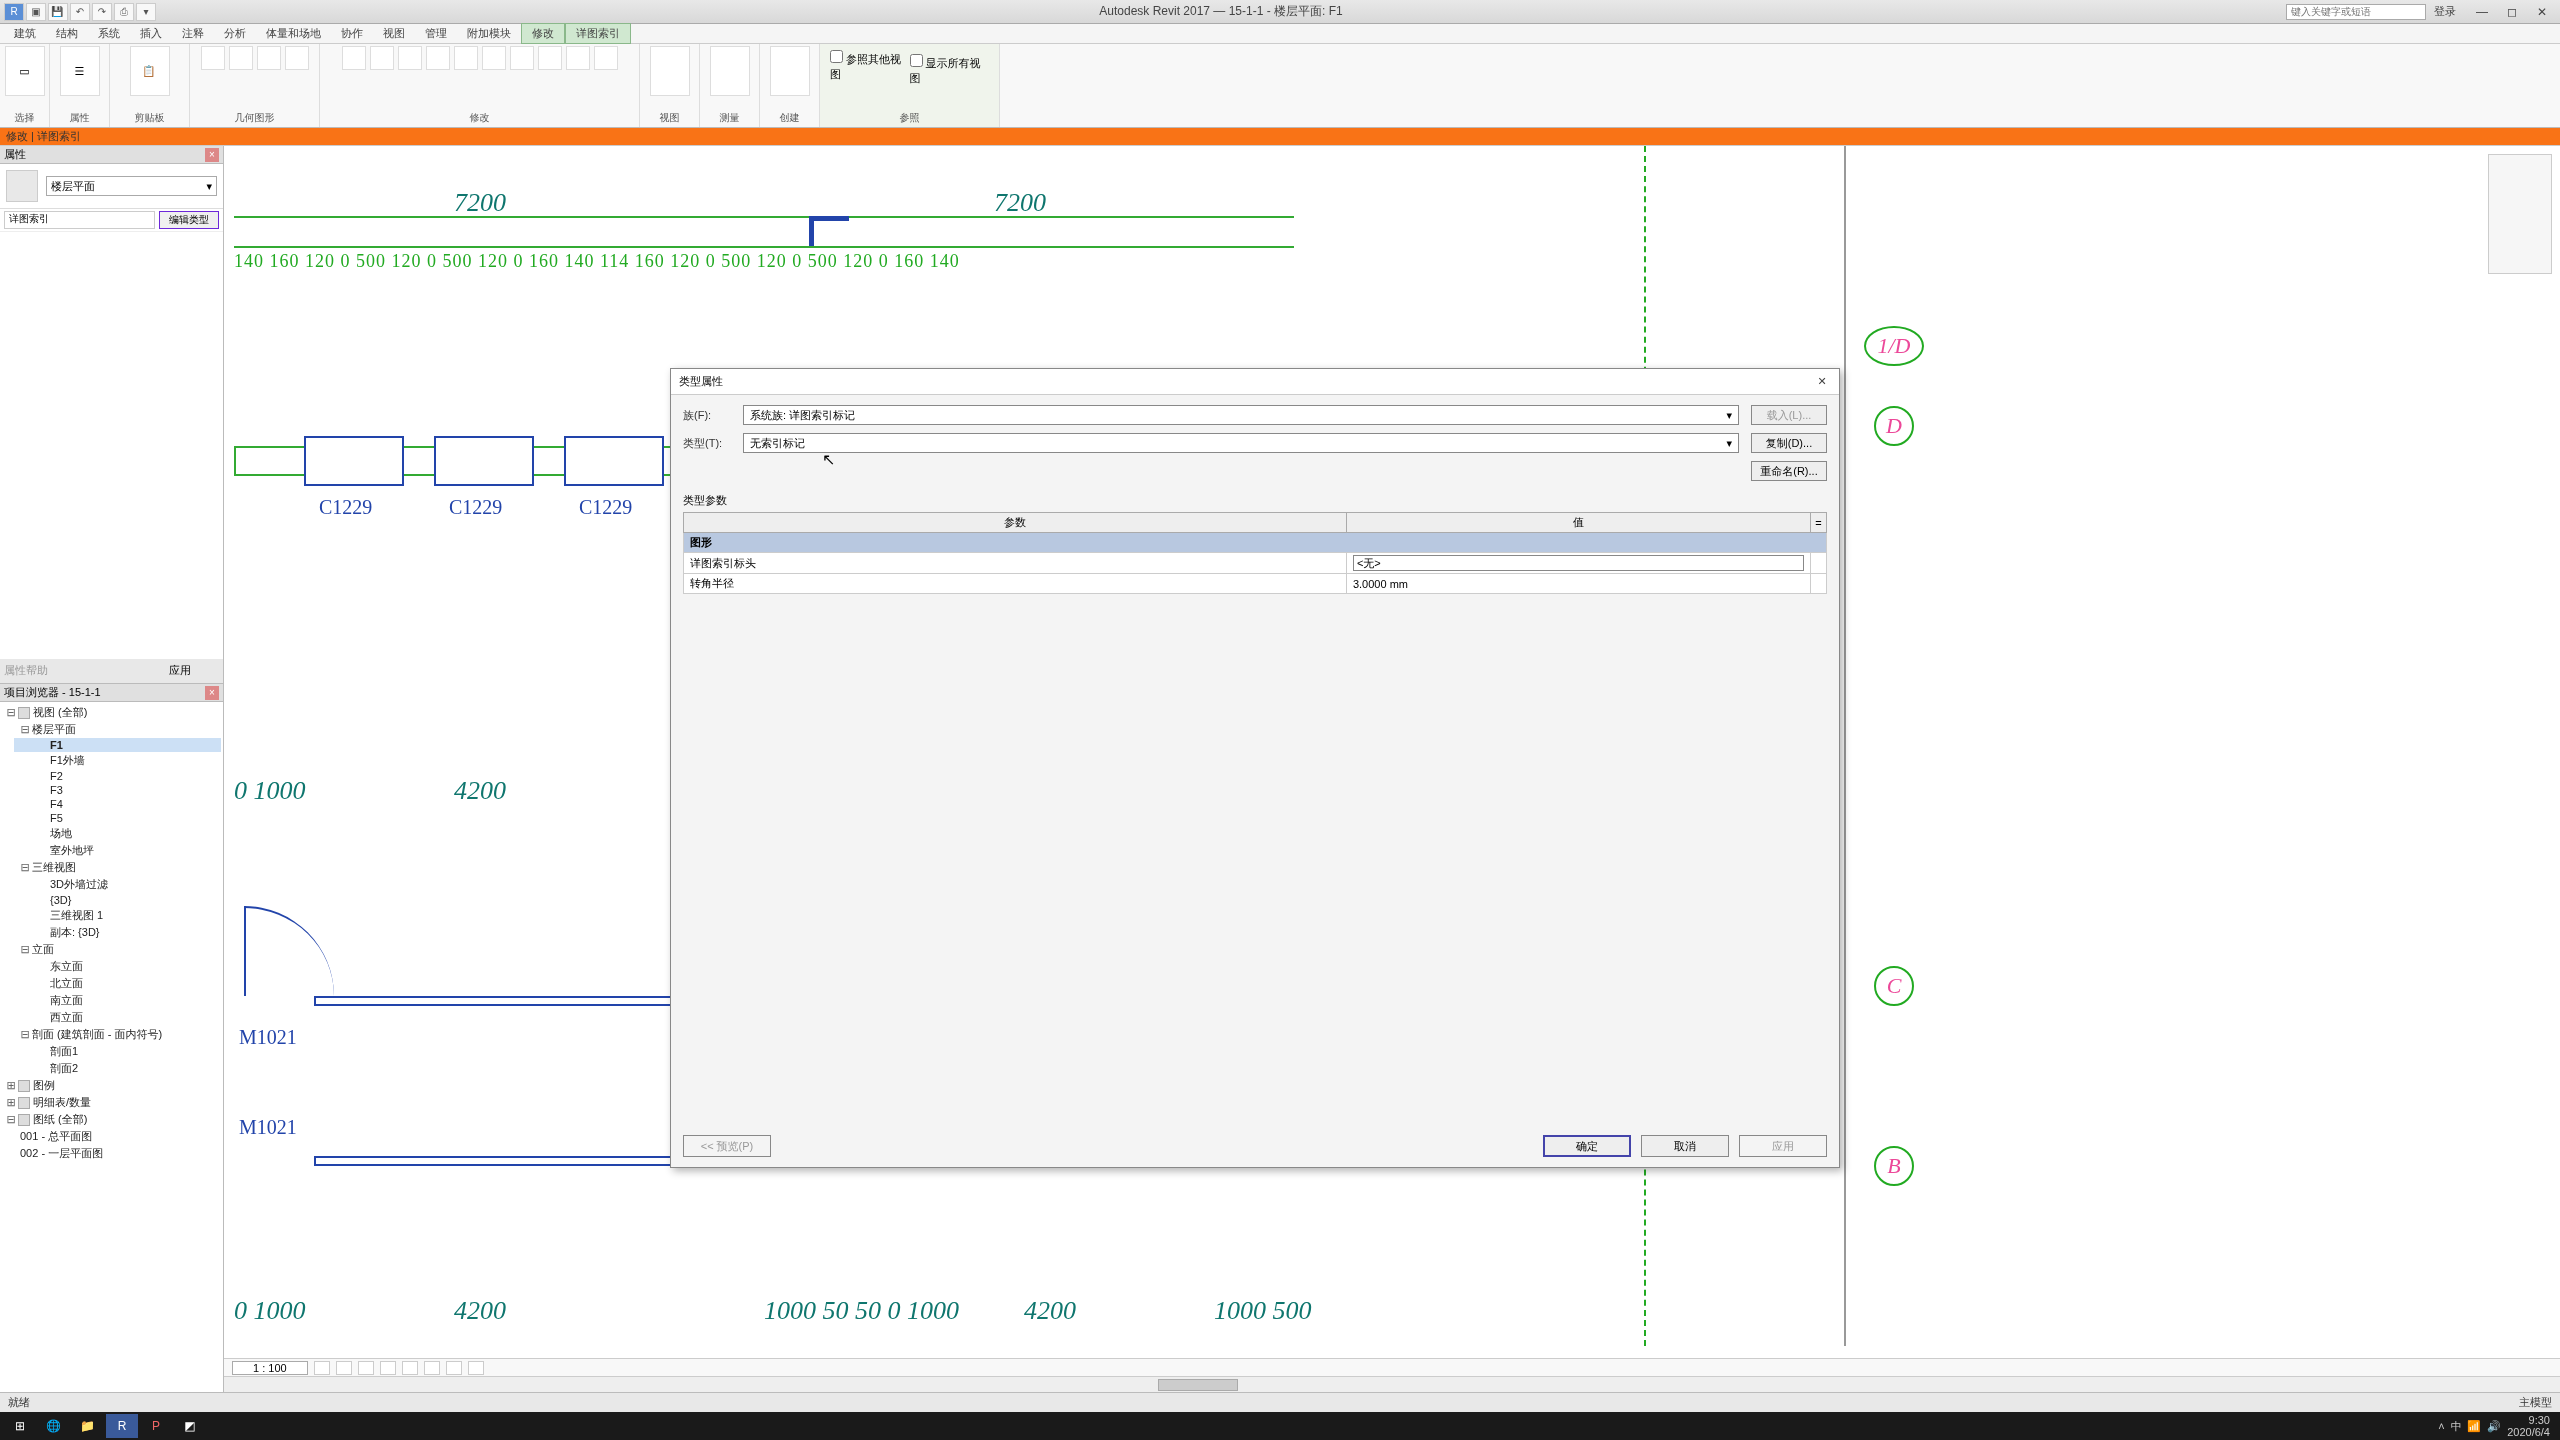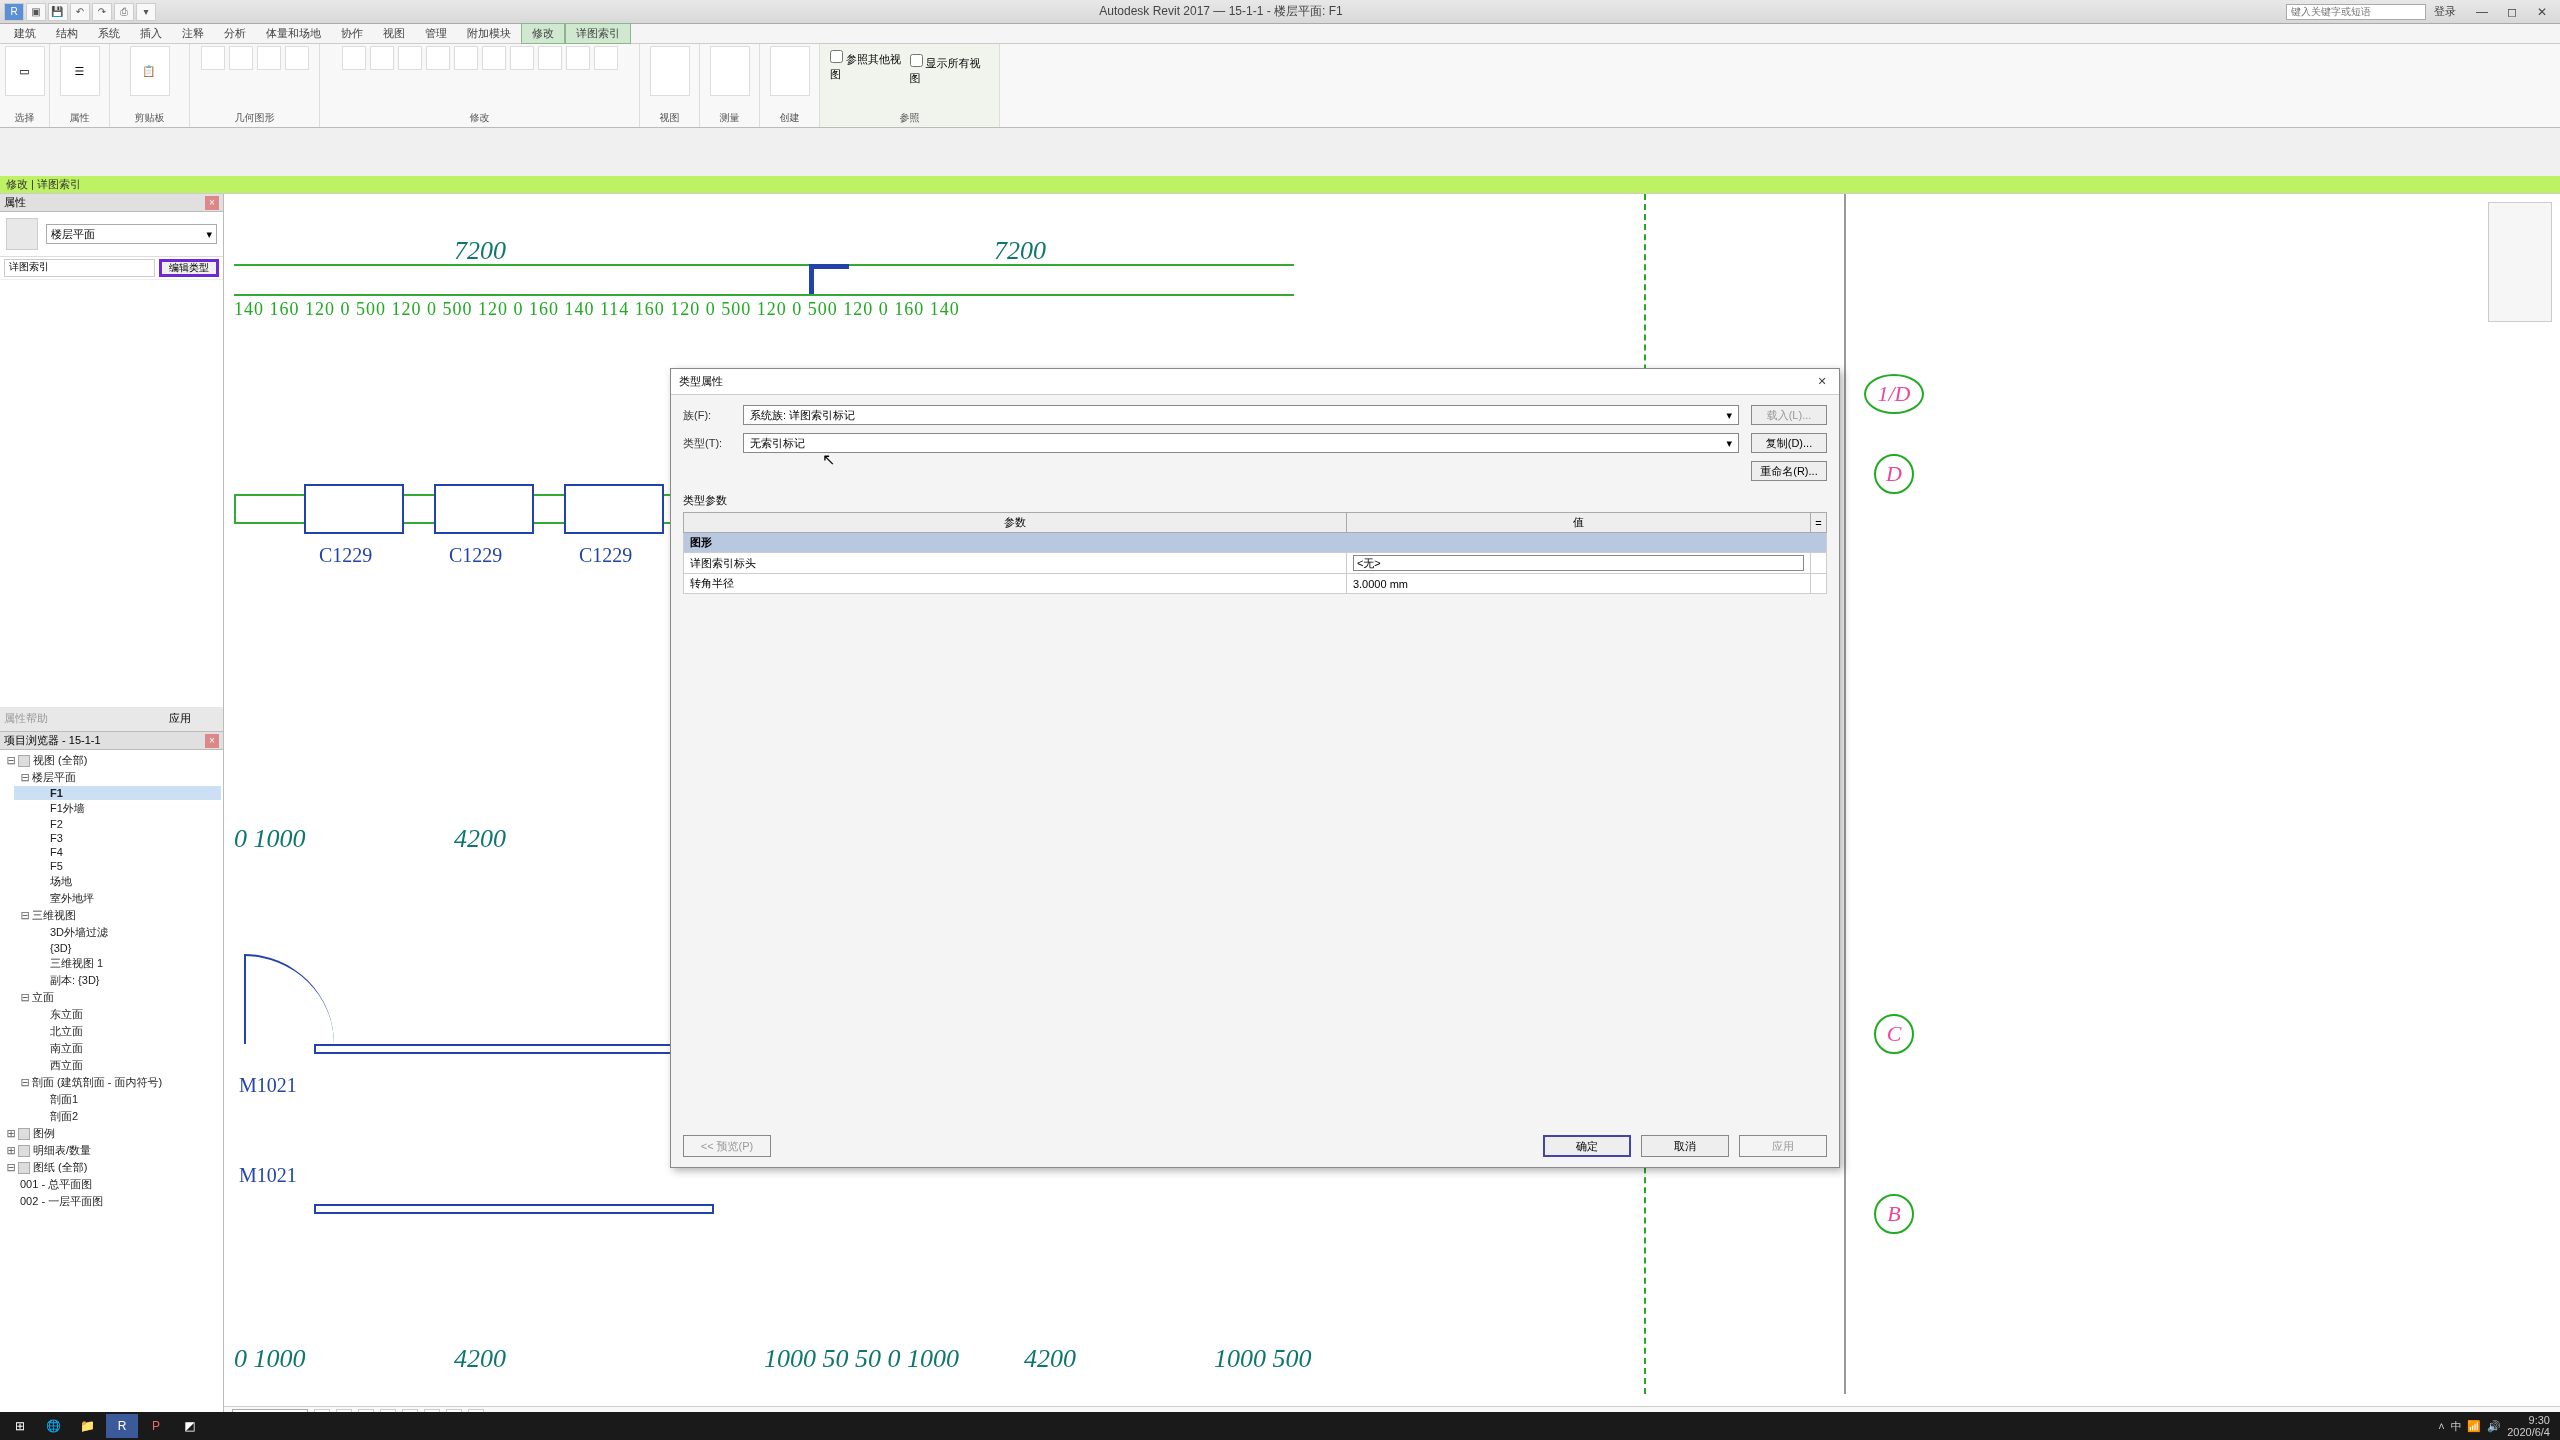--- a/index.html
+++ b/index.html
@@ -21,34 +21,34 @@
 
 
 .ribbon { height: 84px; background: #f8f8f8; border-bottom: 1px solid #bbb; display: flex; }
 .ribbon-group { border-right: 1px solid #ddd; padding: 2px 6px; display: flex; flex-direction: column; justify-content: space-between; align-items: center; }
 .ribbon-group .tools { display: flex; gap: 4px; flex-wrap: wrap; }
 .ribbon-btn { width: 24px; height: 24px; background: #fff; border: 1px solid #ddd; display: inline-flex; align-items: center; justify-content: center; }
 .ribbon-btn.large { width: 40px; height: 50px; flex-direction: column; }
 .ribbon-label { font-size: 10px; color: #555; text-align: center; padding-top: 2px; }
 
 
-.contextbar { height: 18px; background: #bef264; padding: 0 6px; display: flex; align-items: center; font-size: 11px; color: #333; border-bottom: 1px solid #ccc; margin-top: 48px; }
+.contextbar { height: 18px; background: #f97316; padding: 0 6px; display: flex; align-items: center; font-size: 11px; color: #333; border-bottom: 1px solid #ccc; }
 
 
 .main { display: flex; height: calc(100% - 24px - 20px - 84px - 18px - 20px - 28px); }
 .left-panel { width: 224px; display: flex; flex-direction: column; background: #f5f5f5; border-right: 1px solid #bbb; }
 .panel-header { height: 18px; background: #e0e0e0; display: flex; align-items: center; justify-content: space-between; padding: 0 4px; font-size: 11px; border-bottom: 1px solid #bbb; }
 .panel-header .close { width: 14px; height: 14px; background: #d88; color: #fff; text-align: center; line-height: 14px; font-size: 10px; }
 .properties { flex: 0 0 auto; height: 520px; background: #fff; border-bottom: 1px solid #bbb; }
 .prop-type { display: flex; align-items: center; padding: 6px; border-bottom: 1px solid #ddd; }
 .prop-type-icon { width: 32px; height: 32px; background: #e8e8e8; border: 1px solid #ccc; margin-right: 8px; }
 .prop-dropdown { flex: 1; height: 20px; border: 1px solid #aaa; background: #fff; padding: 0 4px; display: flex; align-items: center; justify-content: space-between; font-size: 11px; }
 .prop-row { display: flex; align-items: center; padding: 2px 4px; border-bottom: 1px solid #eee; }
 .prop-row .combo { flex: 1; height: 18px; border: 1px solid #ccc; background: #fff; padding: 0 4px; font-size: 10px; }
-.prop-row .btn { width: 60px; height: 18px; border: 3px solid #6d28d9; background: #f0f0f0; margin-left: 4px; font-size: 10px; display: flex; align-items: center; justify-content: center; }
+.prop-row .btn { width: 60px; height: 18px; border: 1px solid #6d28d9; background: #f0f0f0; margin-left: 4px; font-size: 10px; display: flex; align-items: center; justify-content: center; }
 .prop-footer { display: flex; justify-content: space-between; padding: 4px; background: #e8e8e8; position: absolute; bottom: 0; width: 100%; }
 .properties { position: relative; }
 
 .browser { flex: 1; background: #fff; overflow: auto; position: relative; }
 .tree { padding: 2px; }
 .tree-item { padding: 1px 2px 1px 28px; font-size: 11px; color: #222; display: flex; align-items: center; white-space: nowrap; }
 .tree-item.l0 { padding-left: 4px; }
 .tree-item.l1 { padding-left: 18px; }
 .tree-item.l2 { padding-left: 36px; margin-left: 12px; }
 .tree-item.selected { background: #cce0f5; font-weight: bold; }

